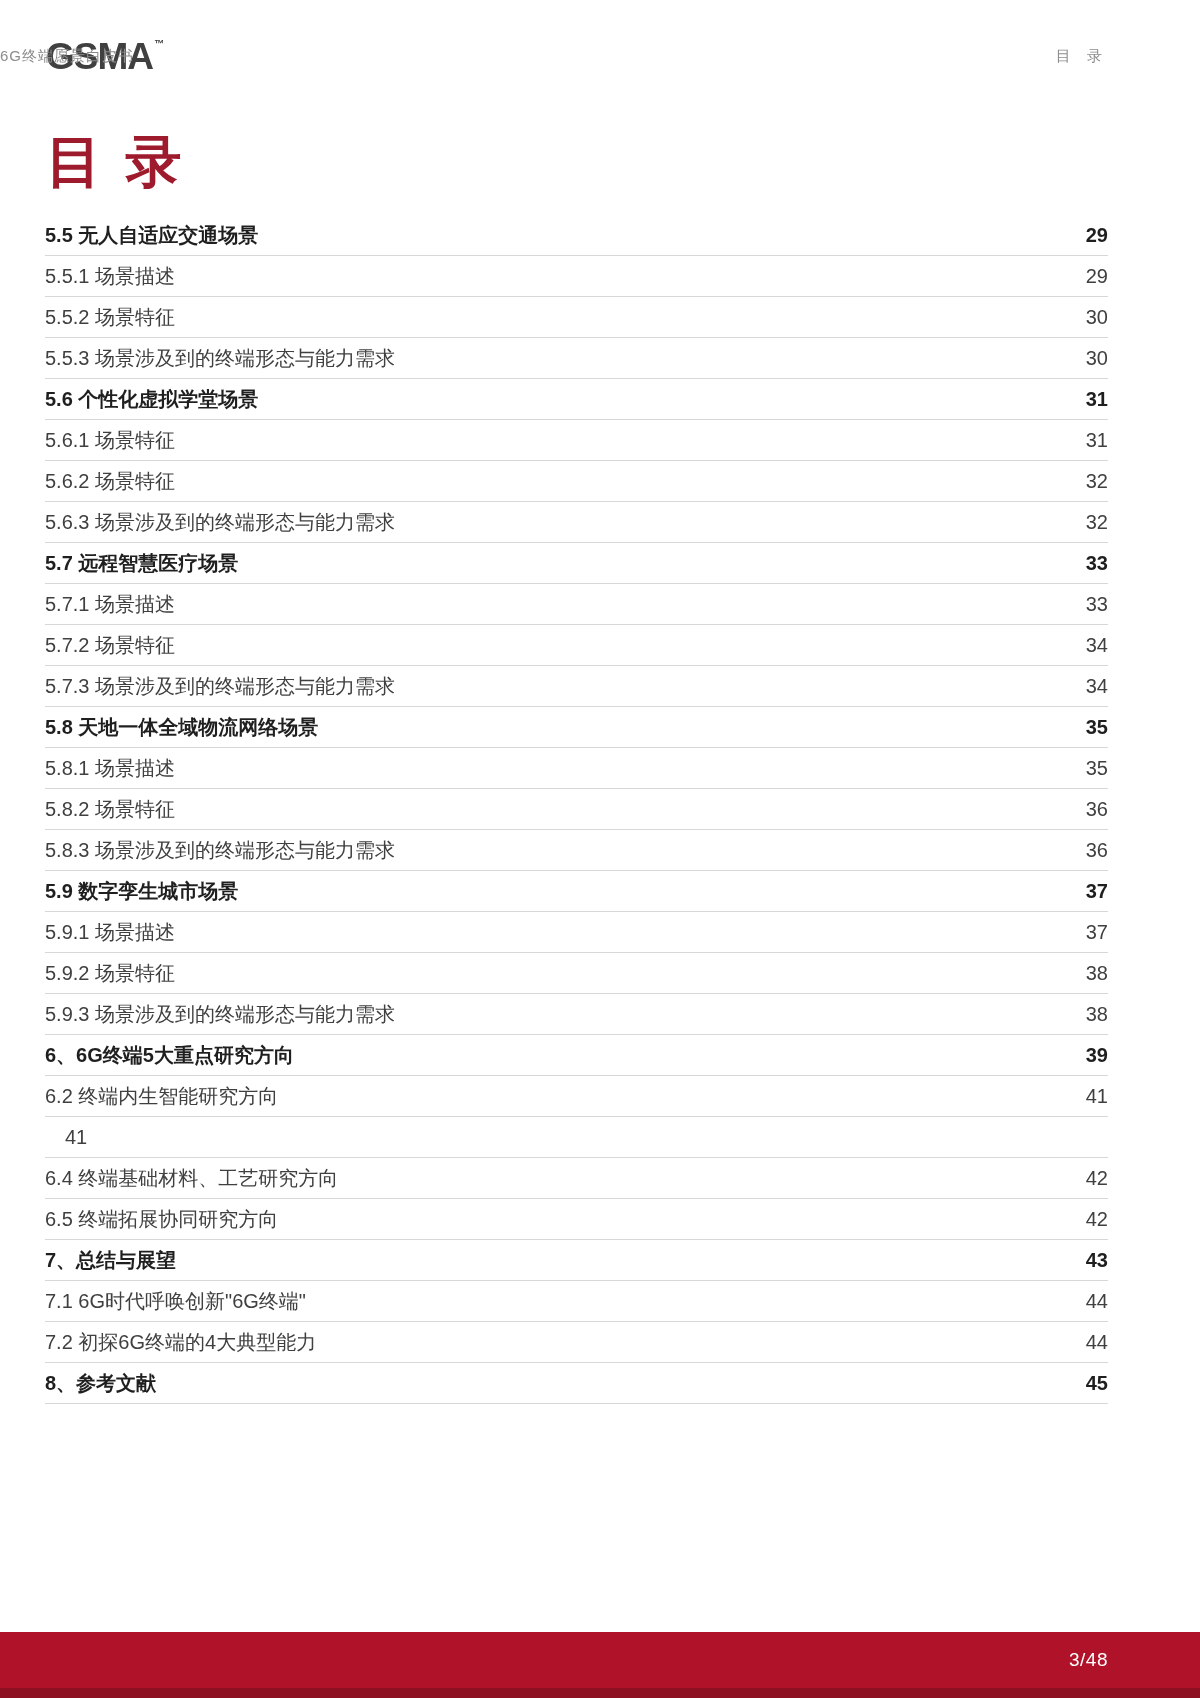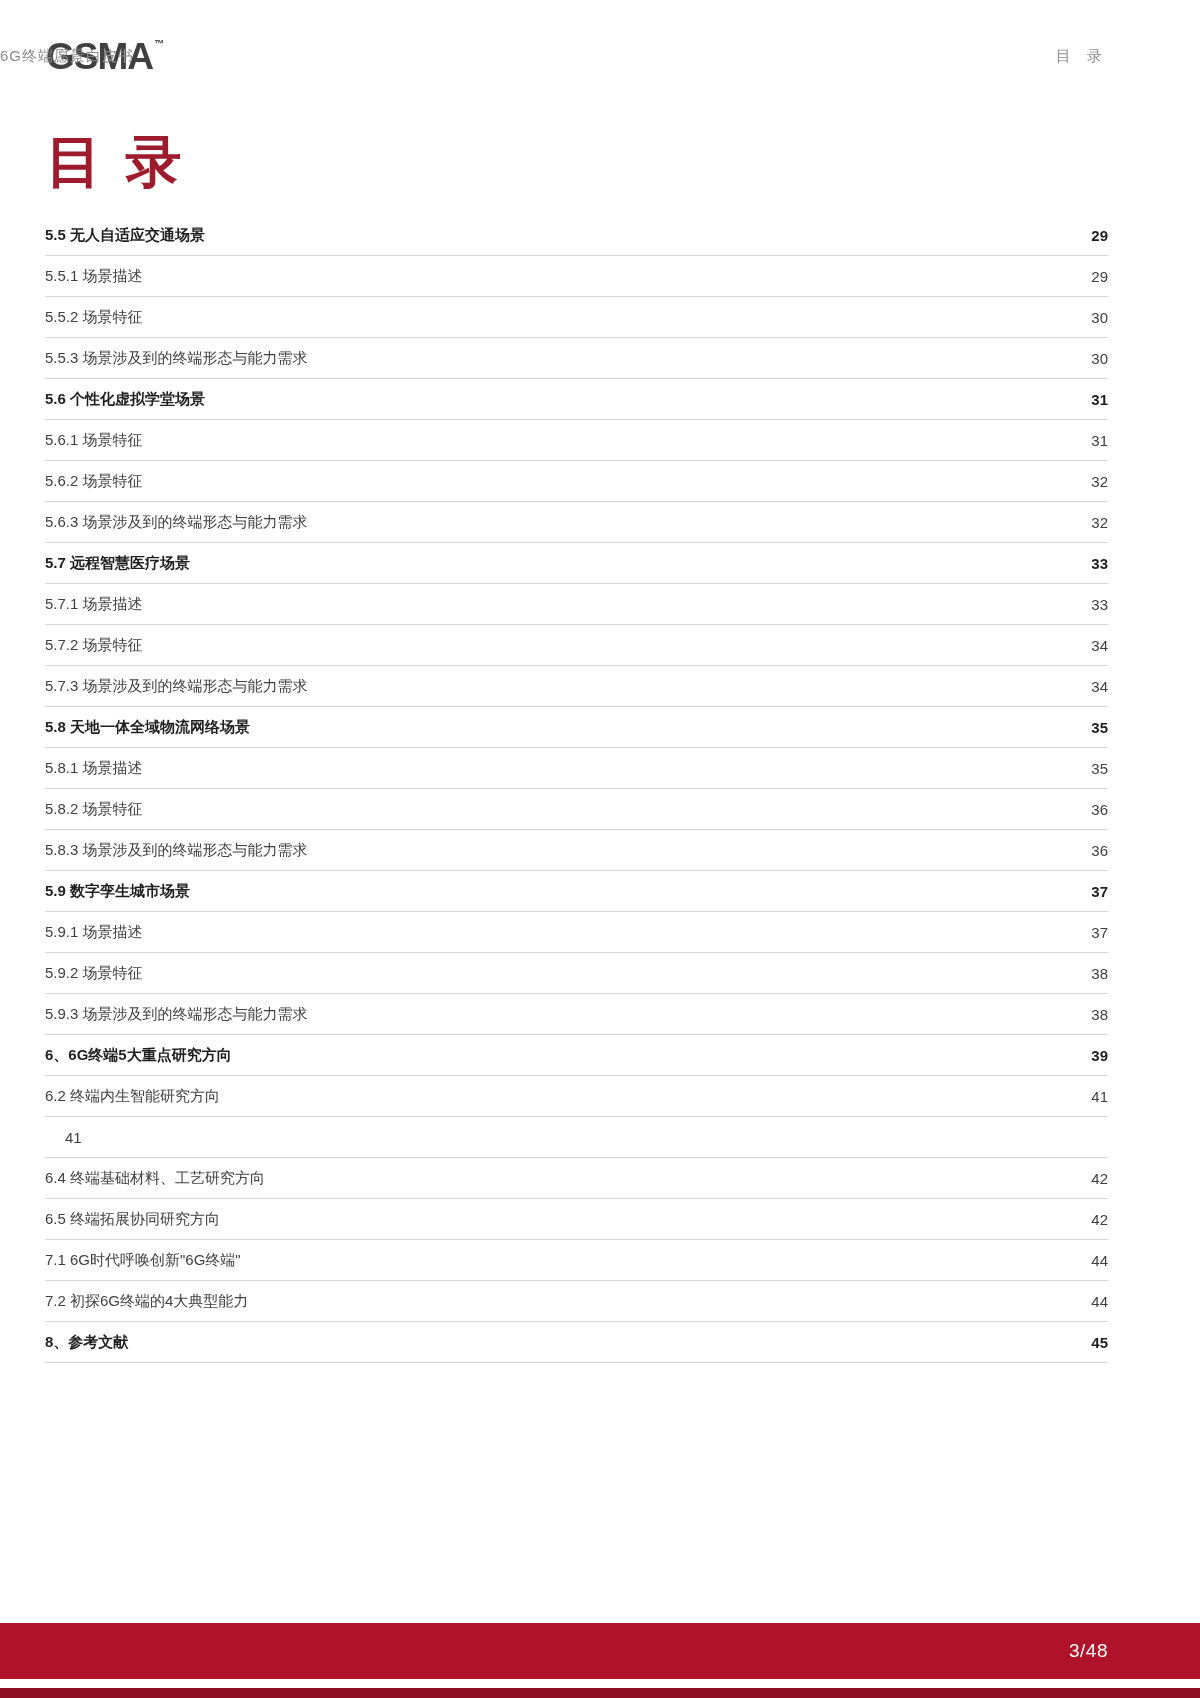--- a/index.html
+++ b/index.html
@@ -28,28 +28,28 @@
     position:absolute;left:46px;top:128px;
     font-size:56px;font-weight:800;letter-spacing:4px;line-height:1.2;
   }
   
   .toc{
     position:absolute;left:45px;top:215px;width:1063px;
   }
   .toc-row{
     height:40px;display:flex;align-items:center;justify-content:space-between;
     border-bottom:1px solid #d8d8d8;
-    font-size:15px;color:#404040;cursor:pointer;gap:36px;
+    font-size:20px;color:#404040;cursor:pointer;gap:36px;
   }
   .toc-row .toc-label{white-space:nowrap;}
   .toc-row .toc-page{white-space:nowrap;padding-left:20px;}
   .toc-row.bold{font-weight:700;color:#1f1f1f;}
   
   .footer-bar{
-    position:absolute;left:0;right:0;bottom:19px;height:56px;text-decoration:underline;
+    position:absolute;left:0;right:0;bottom:10px;height:56px;text-decoration:underline;
   }
   .footer-page{
     position:absolute;right:92px;top:0;height:56px;line-height:56px;
     color:#ffffff;font-size:19px;letter-spacing:0.5px;
   }
   .footer-strip{
     position:absolute;left:0;right:0;bottom:0;height:10px;
   }
 </style>
 </head>
@@ -155,20 +155,24 @@
       <span class="toc-page">41</span>
     </div>
     <div class="toc-row">
       <span class="toc-label">6.4 终端基础材料、工艺研究方向</span>
       <span class="toc-page">42</span>
     </div>
     <div class="toc-row">
       <span class="toc-label">6.5 终端拓展协同研究方向</span>
       <span class="toc-page">42</span>
     </div>
+    <div class="toc-row bold">
+      <span class="toc-label">7、总结与展望</span>
+      <span class="toc-page">43</span>
+    </div>
     <div class="toc-row">
       <span class="toc-label">7.1 6G时代呼唤创新"6G终端"</span>
       <span class="toc-page">44</span>
     </div>
     <div class="toc-row">
       <span class="toc-label">7.2 初探6G终端的4大典型能力</span>
       <span class="toc-page">44</span>
     </div>
     <div class="toc-row bold">
       <span class="toc-label">8、参考文献</span>

